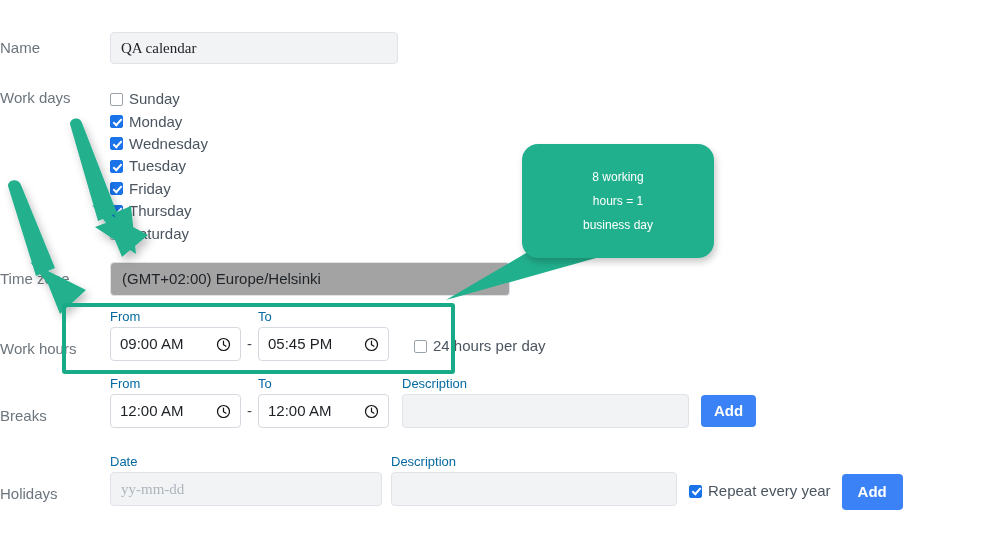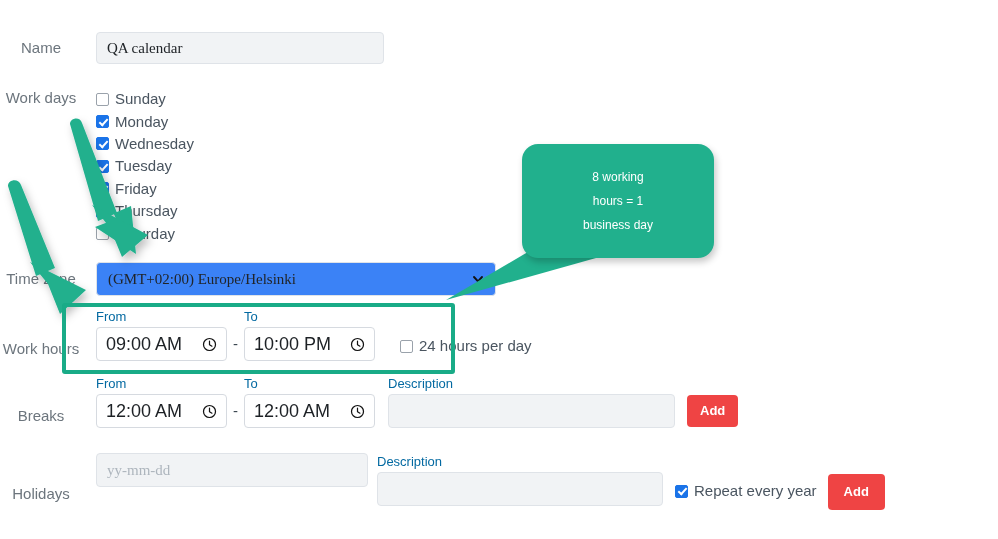--- a/index.html
+++ b/index.html
@@ -21,22 +21,22 @@
     inset: 0;
   }
 
   
   .row {
     position: absolute;
     display: flex;
     align-items: flex-start;
   }
   .row-label {
-    width: 96px;
-    text-align: center;
+    width: 110px;
+    text-align: left;
     padding-right: 14px;
     color: #6c757d;
     font-size: 15px;
     line-height: 19px;
     box-sizing: border-box;
     white-space: nowrap;
   }
 
   
   .text-input {
@@ -106,28 +106,27 @@
     position: relative;
     width: 400px;
     height: 34px;
   }
   .select-box {
     box-sizing: border-box;
     width: 100%;
     height: 100%;
     border: 1px solid #dfe3e8;
     border-radius: 4px;
-    background: #3b82f6;
+    background: #a3a3a3;
     color: #212529;
     font-size: 15px;
     line-height: 32px;
     padding: 0 34px 0 11px;
     white-space: nowrap;
     overflow: hidden;
-    font-family: Liberation Serif, serif;
   }
   .select-caret {
     position: absolute;
     right: 12px;
     top: 50%;
     transform: translateY(-50%);
     width: 12px;
     height: 12px;
     pointer-events: none;
   }
@@ -140,40 +139,40 @@
     border: 1px solid #d6dae0;
     border-radius: 4px;
     background: #ffffff;
     display: flex;
     align-items: center;
     padding: 0 9px;
   }
   .time-input .tval {
     flex: 1;
     color: #1d2125;
-    font-size: 18px;
+    font-size: 15px;
     line-height: 18px;
     white-space: nowrap;
   }
   .clock-icon { width: 15px; height: 15px; flex: none; }
   .dash {
     color: #3d4852;
     font-size: 15px;
     line-height: 34px;
     padding: 0 4px;
     width: 9px;
     text-align: center;
   }
 
   
   .add-btn {
     box-sizing: border-box;
-    background: #ef4444;
+    background: #3b82f6;
     color: #ffffff;
-    font-size: 13px;
+    font-size: 15px;
     font-weight: bold;
     font-family: "Liberation Sans", sans-serif;
     border: none;
     border-radius: 4px;
     height: 32px;
     padding: 0 13px;
     cursor: pointer;
     line-height: 32px;
   }
 
@@ -286,21 +285,21 @@
             <path d="M8 4.4 V8.2 L10.6 9.8" fill="none" stroke="#111" stroke-width="1.3" stroke-linecap="round" stroke-linejoin="round"></path>
           </svg>
         </div>
       </div>
 
       <div class="dash" style="margin-top:19px;">-</div>
 
       <div>
         <div class="field-head">To</div>
         <div class="time-input">
-          <span class="tval">10:00 PM</span>
+          <span class="tval">05:45 PM</span>
           <svg class="clock-icon" viewBox="0 0 16 16">
             <circle cx="8" cy="8" r="6.4" fill="none" stroke="#111" stroke-width="1.3"></circle>
             <path d="M8 4.4 V8.2 L10.6 9.8" fill="none" stroke="#111" stroke-width="1.3" stroke-linecap="round" stroke-linejoin="round"></path>
           </svg>
         </div>
       </div>
 
       <div class="cbx-row" style="margin-top:27px; margin-left:25px;">
         <span class="cbx"></span>
         <span class="cbx-label">24 hours per day</span>
@@ -343,20 +342,21 @@
 
       <button class="add-btn" style="margin-top:20px; margin-left:12px;">Add</button>
     </div>
   </div>
 
   <div class="row" style="left:0; top:453px;">
     <div class="row-label" style="padding-top:24px; line-height:34px;">Holidays</div>
 
     <div style="display:flex; align-items:flex-start;">
       <div>
+        <div class="field-head">Date</div>
         <input class="text-input" style="width: 272px; height: 34px; line-height: 32px;" placeholder="yy-mm-dd">
       </div>
 
       <div style="margin-left:9px;">
         <div class="field-head">Description</div>
         <input class="text-input" style="width: 286px; height: 34px; line-height: 32px;" placeholder="">
       </div>
 
       <div class="cbx-row" style="margin-top:27px; margin-left:12px;">
         <span class="cbx checked"></span>

